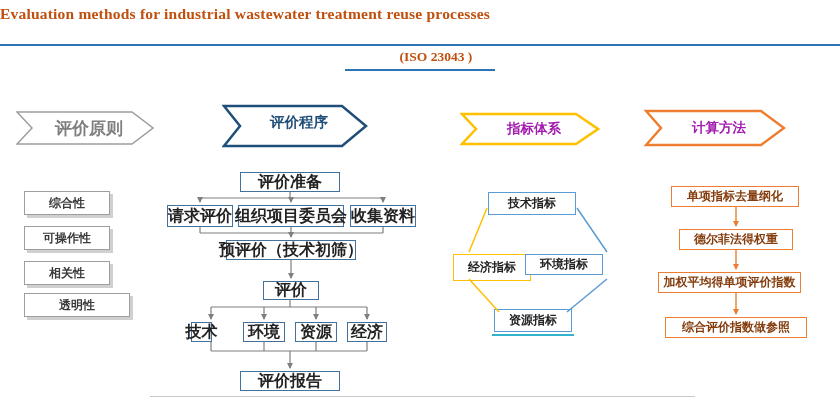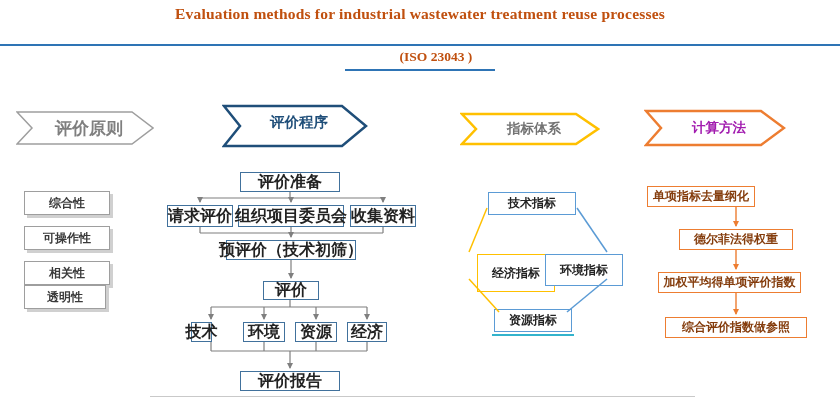--- a/index.html
+++ b/index.html
@@ -3,38 +3,38 @@
 <meta charset="utf-8">
 <style>
   * { margin:0; padding:0; box-sizing:border-box; }
   html,body { width:840px; height:400px; }
   body {
     position:relative; background:#ffffff; overflow:hidden;
     font-family:"Liberation Sans","DejaVu Sans",sans-serif;
   }
 
   
-  .titleblock { position:absolute; top:5px; left:0; width:840px; text-align:center; }
+  .titleblock { position:absolute; top:5px; left:0; width:840px; }
   .title-en { font-family:"Liberation Serif","DejaVu Serif",serif; font-weight:bold; font-size:15.5px; color:#C0500F; letter-spacing:.2px; }
   .title-zh { font-weight:bold; font-size:14px; color:#C0500F; margin-top:1px; }
   .hr-main { position:absolute; top:44px; left:0; width:840px; height:2px; background:#2E74B5; }
   .iso { position:absolute; top:49px; left:16px; width:840px; text-align:center;
          font-family:"Liberation Serif","DejaVu Serif",serif; font-weight:bold; font-size:13.5px; color:#C0500F; }
   .hr-iso { position:absolute; top:69px; left:345px; width:150px; height:2px; background:#2E74B5; }
   .hr-bottom { position:absolute; top:396px; left:150px; width:545px; height:1px; background:#C9C9C9; }
 
   
   .banner { position:absolute; }
   .banner svg { position:absolute; top:0; left:0; display:block; }
   .banner .lbl { position:absolute; top:0; left:0; width:100%; height:100%;
     display:flex; align-items:center; justify-content:center; padding-left:8px;
     font-weight:bold; white-space:nowrap; }
   .lbl-gray   { color:#7F7F7F; font-size:17px; }
   .lbl-blue   { color:#1F4E79; font-size:14.5px; }
-  .lbl-green  { color:#737373; font-size:13.5px; }
+  .lbl-green  { color:#a21caf; font-size:13.5px; }
   .lbl-orange { color:#a21caf; font-size:13.5px; }
 
   
   .pbox { position:absolute; background:#fff; border:1px solid #9E9E9E;
     box-shadow:3px 3px 0 #D0D0D0; font-size:12px; font-weight:bold; color:#3A3A3A;
     display:flex; align-items:center; justify-content:center; white-space:nowrap; }
   .fbox { position:absolute; background:#fff; border:1.3px solid #41719C;
     font-size:16px; font-weight:bold; color:#222;
     display:flex; align-items:center; justify-content:center; white-space:nowrap; }
   .ibox { position:absolute; background:#fff; font-size:12px; font-weight:bold; color:#222;
@@ -85,41 +85,41 @@
   <div class="banner" style="left:644px;top:109px;width:142px;height:38px">
     <svg width="142" height="38">
       <polygon points="2,2 117,2 140,19 117,36 2,36 17,19" fill="#ffffff" stroke="#ED7D31" stroke-width="2.5"></polygon>
     </svg>
     <span class="lbl lbl-orange">计算方法</span>
   </div>
 
   <div class="pbox" style="left:24px;top:191px;width:86px;height:24px">综合性</div>
   <div class="pbox" style="left:24px;top:226px;width:86px;height:24px">可操作性</div>
   <div class="pbox" style="left:24px;top:261px;width:86px;height:24px">相关性</div>
-  <div class="pbox" style="left:24px;top:285px;width:82px;height:24px">透明性</div>
+  <div class="pbox" style="left:24px;top:293px;width:106px;height:24px">透明性</div>
 
   <div class="fbox" style="left:240px;top:172px;width:100px;height:20px">评价准备</div>
   <div class="fbox" style="left:167px;top:205px;width:66px;height:22px">请求评价</div>
   <div class="fbox" style="left:238px;top:205px;width:106px;height:22px">组织项目委员会</div>
   <div class="fbox" style="left:350px;top:205px;width:66px;height:22px">收集资料</div>
   <div class="fbox" style="left:226px;top:240px;width:130px;height:20px">预评价（技术初筛）</div>
   <div class="fbox" style="left:263px;top:281px;width:56px;height:19px">评价</div>
   <div class="fbox" style="left:191px;top:322px;width:21px;height:20px">技术</div>
   <div class="fbox" style="left:243px;top:322px;width:42px;height:20px">环境</div>
   <div class="fbox" style="left:295px;top:322px;width:42px;height:20px">资源</div>
   <div class="fbox" style="left:347px;top:322px;width:40px;height:20px">经济</div>
   <div class="fbox" style="left:240px;top:371px;width:100px;height:20px">评价报告</div>
 
   <div class="ibox ibox-blue" style="left:488px;top:192px;width:88px;height:23px">技术指标</div>
-  <div class="ibox ibox-yellow" style="left:477px;top:254px;width:78px;height:38px">经济指标</div>
-  <div class="ibox ibox-blue" style="left:545px;top:254px;width:78px;height:32px">环境指标</div>
+  <div class="ibox ibox-yellow" style="left:453px;top:254px;width:78px;height:27px">经济指标</div>
+  <div class="ibox ibox-blue" style="left:525px;top:254px;width:78px;height:21px">环境指标</div>
   <div class="ibox ibox-blue" style="left:494px;top:309px;width:78px;height:23px">资源指标</div>
   <div class="res-underline"></div>
 
-  <div class="obox" style="left:647px;top:186px;width:108px;height:21px">单项指标去量纲化</div>
+  <div class="obox" style="left:671px;top:186px;width:128px;height:21px">单项指标去量纲化</div>
   <div class="obox" style="left:679px;top:229px;width:114px;height:21px">德尔菲法得权重</div>
   <div class="obox" style="left:658px;top:272px;width:143px;height:21px">加权平均得单项评价指数</div>
   <div class="obox" style="left:665px;top:317px;width:142px;height:21px">综合评价指数做参照</div>
 
   <svg class="overlay">
     <defs>
       <marker id="ahg" markerUnits="userSpaceOnUse" markerWidth="8" markerHeight="8" refX="5" refY="3" orient="auto">
         <path d="M0,0 L6,3 L0,6 Z" fill="#7F7F7F"></path>
       </marker>
       <marker id="aho" markerUnits="userSpaceOnUse" markerWidth="8" markerHeight="8" refX="5" refY="3" orient="auto">

